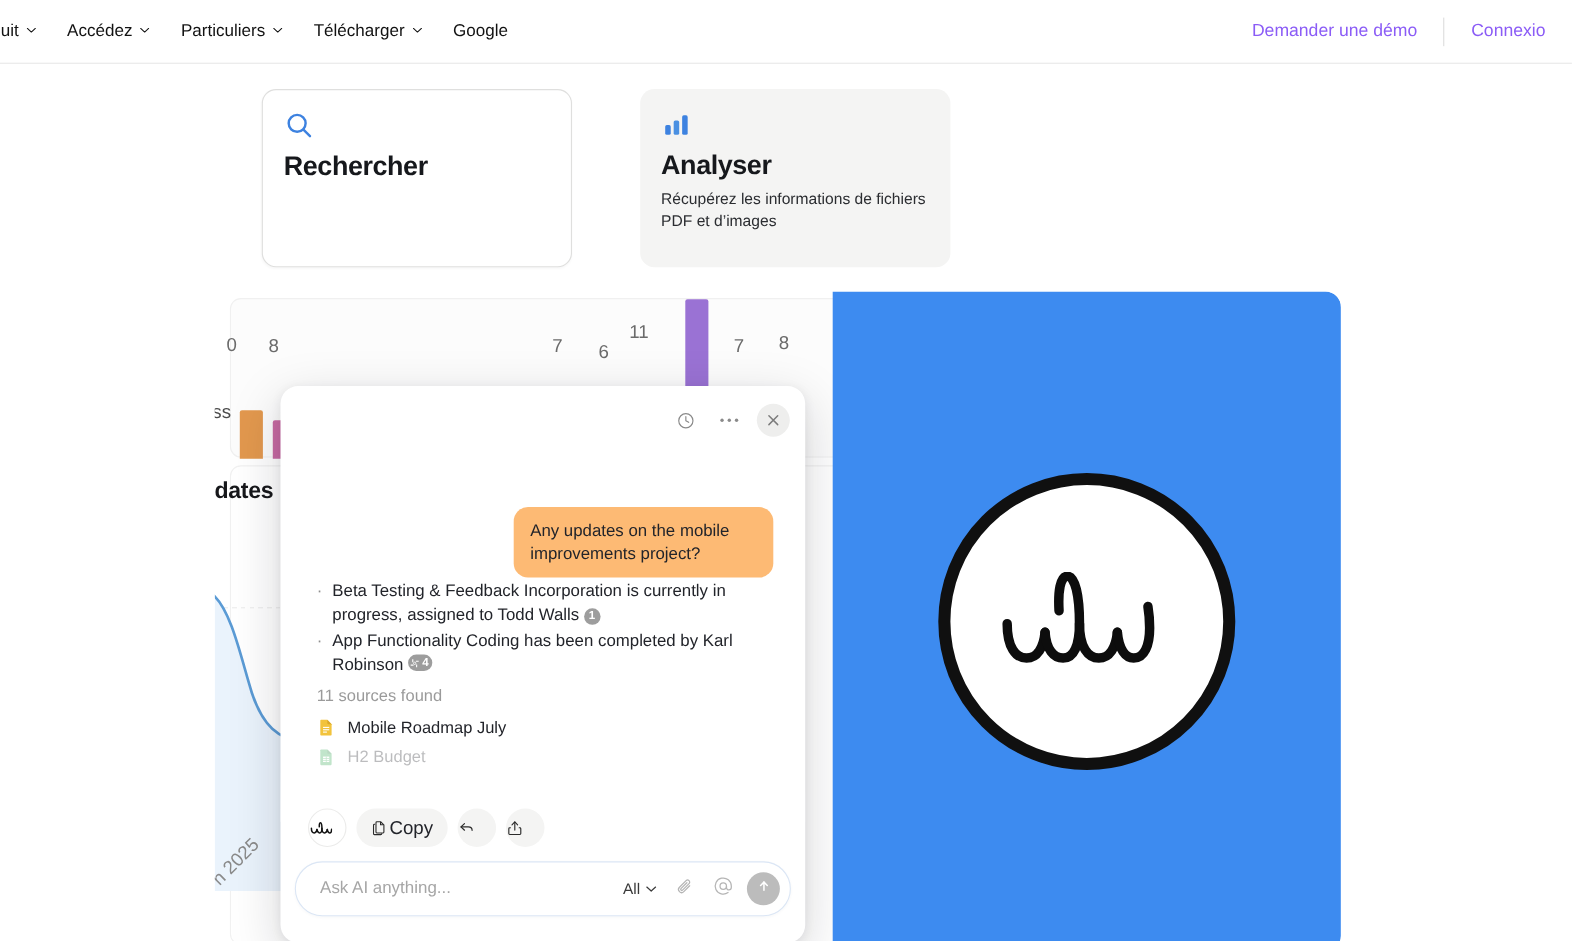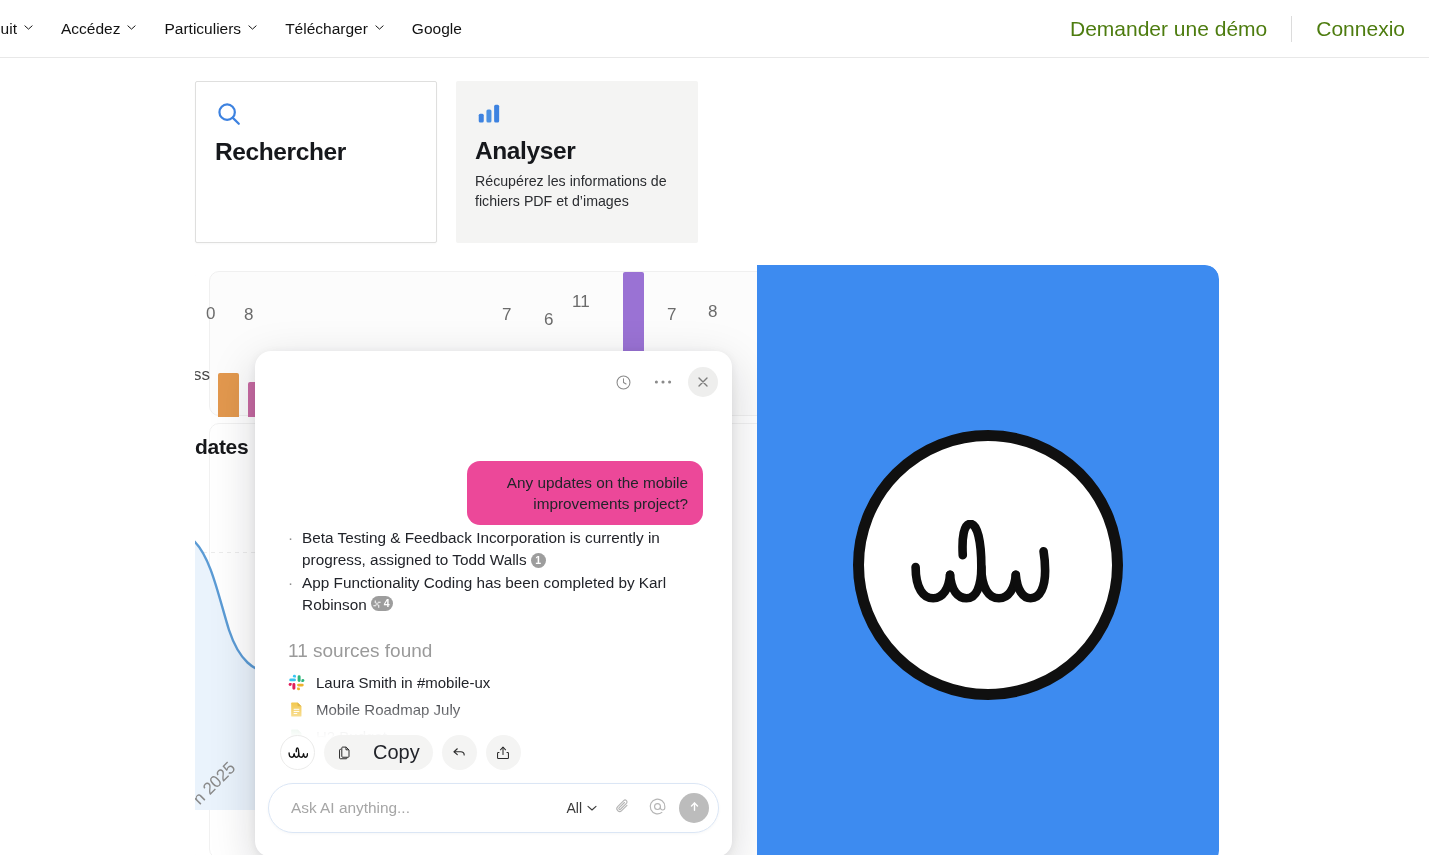--- a/index.html
+++ b/index.html
@@ -29,39 +29,40 @@
   .caret {
     width: 9px; height: 9px; display: inline-block;
     position: relative; top: -1px;
   }
   .caret svg { display: block; }
   .nav-right {
     margin-left: auto; display: flex; align-items: center;
     padding-right: 0;
   }
   .nav-link-right {
-    font-size: 21px; color: #4d7c0f; white-space: nowrap;
+    font-size: 16px; color: #8b5cf6; white-space: nowrap;
     padding: 0 24px; cursor: pointer;
   }
   .nav-divider {
     width: 1px; height: 26px; background: #dcdcdc;
   }
 
   
   .cards-row {
     position: absolute; top: 81px; left: 195px;
     display: flex; gap: 19px;
   }
   .card {
-    width: 242px; height: 162px;
-    border-radius: 2px;
+    width: 282px; height: 162px;
+    border-radius: 13px;
     padding: 18px 19px 0 19px;
     background: #f4f4f3;
     cursor: pointer;
     position: relative;
+    margin-left: 43px;
   }
   .card.card-active {
     background: #ffffff;
     border: 1px solid #dfdfde;
     box-shadow: 0 1px 2px rgba(0,0,0,0.03);
   }
   .card-icon { height: 30px; margin-bottom: 8px; }
   .card-icon svg { display: block; }
   .card-title {
     font-size: 24.5px; font-weight: 700; color: #16181c;
@@ -171,44 +172,44 @@
     width: 30px; height: 30px; border-radius: 50%;
     display: flex; align-items: center; justify-content: center;
     cursor: pointer;
   }
   .head-btn.filled { background: #eeeeed; }
   .head-btn svg { display: block; }
 
   .user-bubble {
     position: absolute; right: 29px; top: 110px;
     max-width: 236px;
-    background: #ec4899;
+    background: #fdba74;
     border-radius: 13px;
     padding: 11px 15px;
-    font-size: 15.3px; line-height: 21px; color: #22242a; text-align: right;
+    font-size: 15.3px; line-height: 21px; color: #22242a;
   }
   .answer {
     position: absolute; left: 33px; top: 176px; width: 420px;
   }
   .ans-li {
     display: flex; gap: 9px;
     font-size: 15.3px; line-height: 21.5px; color: #22242a;
     margin-bottom: 2px;
   }
   .ans-li .dot { color: #8e8e8e; flex: 0 0 auto; line-height: 21.5px; }
   .cite {
     display: inline-flex; align-items: center; justify-content: center;
     min-width: 15px; height: 15px; padding: 0 4px;
     border-radius: 8px; background: #9d9d9d; color: #ffffff;
     font-size: 10.5px; font-weight: 700; vertical-align: 1px;
     margin-left: 4px;
   }
   .cite.wide { padding: 0 3px 0 1px; gap: 2px; background: #9d9d9d; }
   .sources-count {
-    font-size: 19px; color: #9a9a9a; margin-top: 25px; margin-bottom: 7px;
+    font-size: 15px; color: #9a9a9a; margin-top: 9px; margin-bottom: 7px;
   }
   .src-row {
     display: flex; align-items: center; gap: 11px;
     font-size: 15px; color: #22242a; height: 27px;
     cursor: pointer;
   }
   .src-row.faded { opacity: 0.30; }
   .src-ico { width: 17px; height: 17px; flex: 0 0 auto; }
   .src-ico svg { display: block; }
   .fade-mask {
@@ -216,23 +217,23 @@
     background: linear-gradient(to bottom, rgba(255,255,255,0) 0%, #ffffff 82%);
     pointer-events: none;
   }
 
   .actions {
     position: absolute; left: 25px; top: 384px;
     display: flex; align-items: center; gap: 9px;
   }
   .act-btn {
     height: 35px; border-radius: 18px; background: #f4f4f3;
-    display: flex; align-items: center; justify-content: center;
-    gap: 20px; padding: 0 13px; cursor: pointer;
-    font-size: 20px; color: #22242a;
+    display: flex; align-items: center; 
+    gap: 1px; padding: 0 13px; cursor: pointer;
+    font-size: 17px; color: #22242a;
   }
   .act-btn.round { width: 35px; padding: 0; }
   .act-btn.glean { background: #ffffff; border: 1px solid #ebebea; }
   .act-btn svg { display: block; }
 
   .composer {
     position: absolute; left: 13px; top: 432px;
     width: 451px; height: 50px;
     border: 1px solid #dbe6f5; border-radius: 25px;
     background: #ffffff;
@@ -428,35 +429,20 @@
                   <path d="M4.4 2.2h1.6v4.1H4.4zM10 9.7h1.6v4.1H10zM2.2 9.9h4.1v1.6H2.2zM9.7 4.3h4.1v1.6H9.7z" fill="#fff"></path>
                   <circle cx="8" cy="8" r="1.7" fill="none" stroke="#fff" stroke-width="1.2"></circle>
                 </svg>
                 <span>4</span>
               </span>
           </span>
         </div>
 
         <div class="sources-count">11 sources found</div>
 
-        <div class="src-row">
-          <span class="src-ico">
-            <svg width="17" height="17" viewBox="0 0 24 24">
-              <path d="M5.1 14.9a2.1 2.1 0 1 1-2.1-2.1h2.1v2.1Z" fill="#E01E5A"></path>
-              <path d="M6.2 14.9a2.1 2.1 0 0 1 4.2 0v5.2a2.1 2.1 0 0 1-4.2 0v-5.2Z" fill="#E01E5A"></path>
-              <path d="M9.1 5.1a2.1 2.1 0 1 1 2.1-2.1v2.1H9.1Z" fill="#36C5F0"></path>
-              <path d="M9.1 6.2a2.1 2.1 0 0 1 0 4.2H3.9a2.1 2.1 0 0 1 0-4.2h5.2Z" fill="#36C5F0"></path>
-              <path d="M18.9 9.1a2.1 2.1 0 1 1 2.1 2.1h-2.1V9.1Z" fill="#2EB67D"></path>
-              <path d="M17.8 9.1a2.1 2.1 0 0 1-4.2 0V3.9a2.1 2.1 0 0 1 4.2 0v5.2Z" fill="#2EB67D"></path>
-              <path d="M14.9 18.9a2.1 2.1 0 1 1-2.1 2.1v-2.1h2.1Z" fill="#ECB22E"></path>
-              <path d="M14.9 17.8a2.1 2.1 0 0 1 0-4.2h5.2a2.1 2.1 0 0 1 0 4.2h-5.2Z" fill="#ECB22E"></path>
-            </svg>
-          </span>
-          <span>Laura Smith in #mobile-ux</span>
-        </div>
 
         <div class="src-row">
           <span class="src-ico">
             <svg width="17" height="17" viewBox="0 0 24 24">
               <path d="M5.5 2h8l5.5 5.5V21a1 1 0 0 1-1 1H5.5a1 1 0 0 1-1-1V3a1 1 0 0 1 1-1Z" fill="#F2C33C"></path>
               <path d="M13.5 2 19 7.5h-4.5a1 1 0 0 1-1-1V2Z" fill="#D9A82B"></path>
               <rect x="8" y="11" width="8" height="1.4" fill="#fff"></rect>
               <rect x="8" y="14" width="8" height="1.4" fill="#fff"></rect>
               <rect x="8" y="17" width="5" height="1.4" fill="#fff"></rect>
             </svg>

